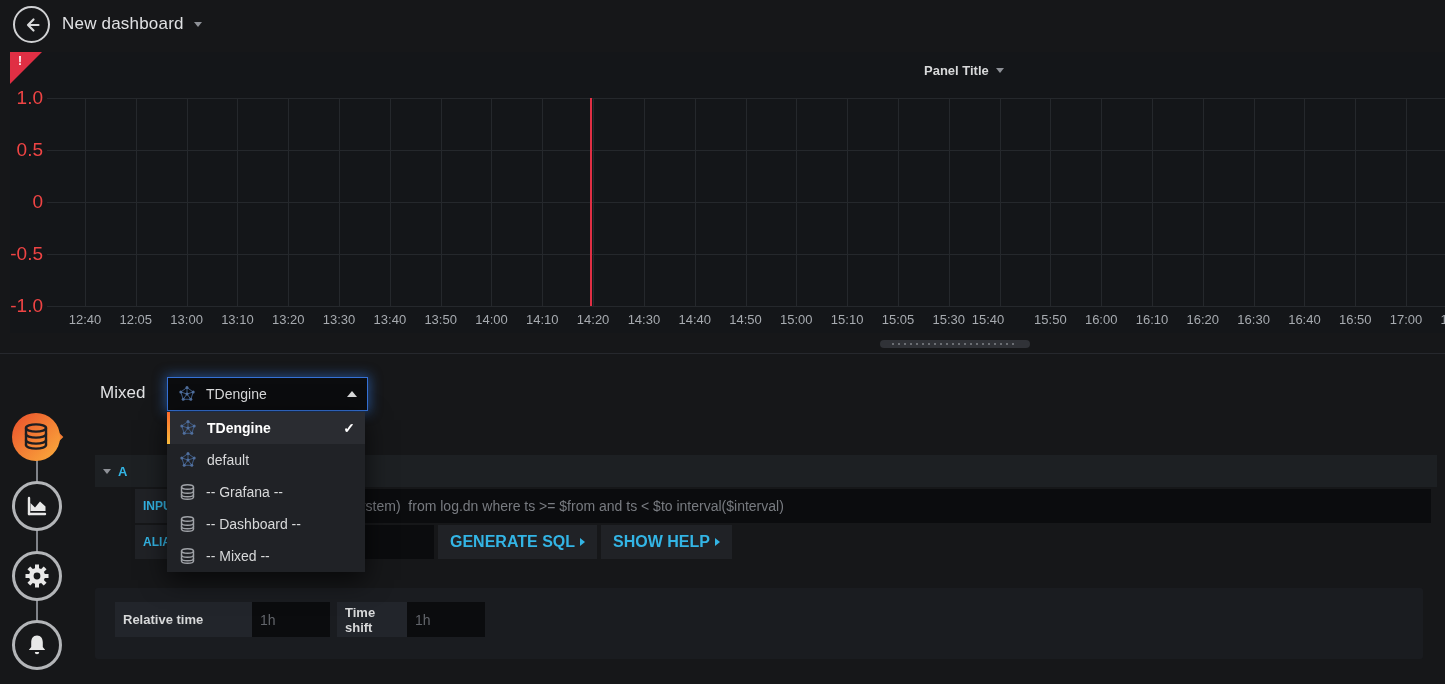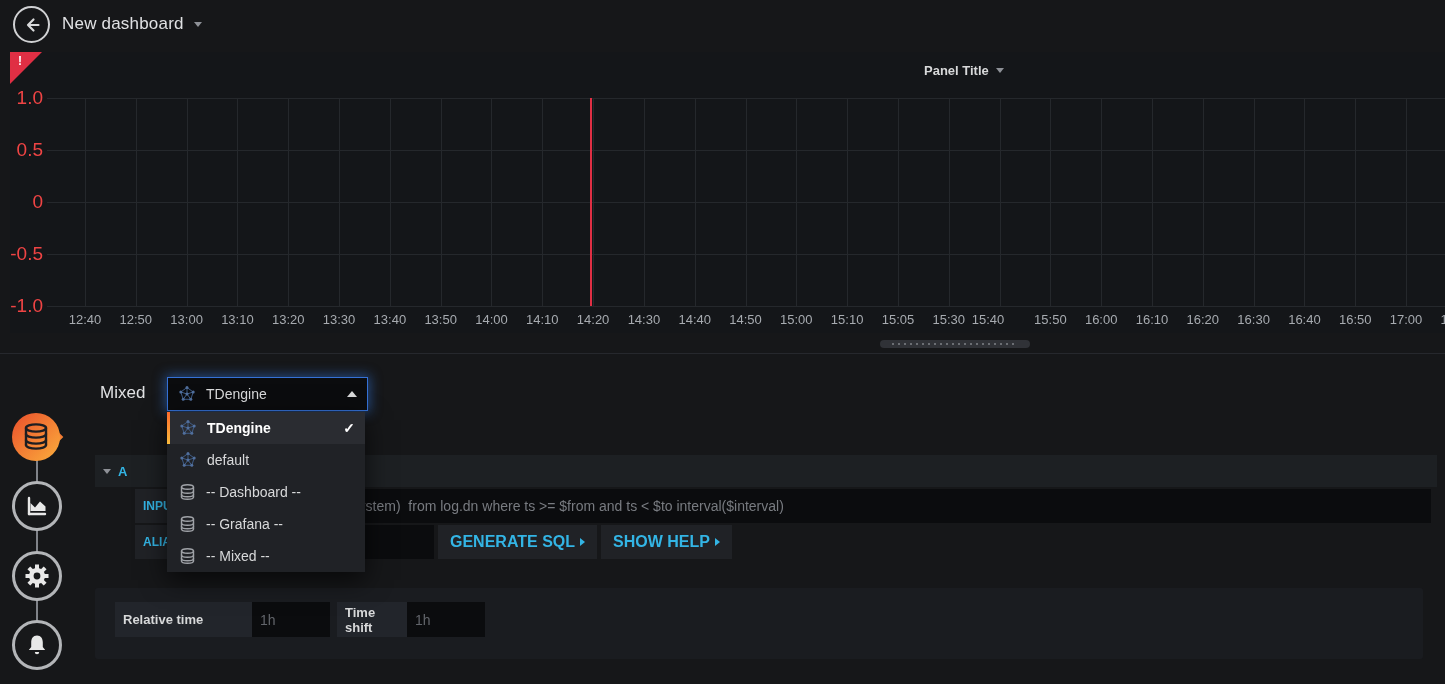--- a/index.html
+++ b/index.html
@@ -126,21 +126,21 @@
     <div class="y-tick" style="top: 90px;">0.5</div>
     <div class="hline" style="top: 150px;"></div>
     <div class="y-tick" style="top: 142px;">0</div>
     <div class="hline" style="top: 202px;"></div>
     <div class="y-tick" style="top: 194px;">-0.5</div>
     <div class="hline" style="top: 254px;"></div>
     <div class="y-tick" style="top: 246px;">-1.0</div>
     <div class="vline" style="left: 75px;"></div>
     <div class="x-tick" style="left: 75px;">12:40</div>
     <div class="vline" style="left: 125.81px;"></div>
-    <div class="x-tick" style="left: 125.81px;">12:50</div>
+    <div class="x-tick" style="left: 125.81px;">12:05</div>
     <div class="vline" style="left: 176.62px;"></div>
     <div class="x-tick" style="left: 176.62px;">13:00</div>
     <div class="vline" style="left: 227.43px;"></div>
     <div class="x-tick" style="left: 227.43px;">13:10</div>
     <div class="vline" style="left: 278.24px;"></div>
     <div class="x-tick" style="left: 278.24px;">13:20</div>
     <div class="vline" style="left: 329.05px;"></div>
     <div class="x-tick" style="left: 329.05px;">13:30</div>
     <div class="vline" style="left: 379.86px;"></div>
     <div class="x-tick" style="left: 379.86px;">13:40</div>
@@ -324,35 +324,35 @@
         <svg width="17" height="18" viewBox="0 0 17 18">
           <g stroke="#9fa2a7" stroke-width="1.4" fill="none" stroke-linecap="round">
             <ellipse cx="8.5" cy="4" rx="6" ry="2.3"></ellipse>
             <path d="M2.5 4 V14 M14.5 4 V14"></path>
             <path d="M2.5 8 a6 2.3 0 0 0 12 0"></path>
             <path d="M2.5 11.5 a6 2.3 0 0 0 12 0"></path>
             <path d="M2.5 14 a6 2.3 0 0 0 12 0"></path>
           </g>
         </svg>
       </span>
-      <span class="lbl">-- Dashboard --</span>
+      <span class="lbl">-- Grafana --</span>
     </div>
     <div class="ds-item">
       <span>
         <svg width="17" height="18" viewBox="0 0 17 18">
           <g stroke="#9fa2a7" stroke-width="1.4" fill="none" stroke-linecap="round">
             <ellipse cx="8.5" cy="4" rx="6" ry="2.3"></ellipse>
             <path d="M2.5 4 V14 M14.5 4 V14"></path>
             <path d="M2.5 8 a6 2.3 0 0 0 12 0"></path>
             <path d="M2.5 11.5 a6 2.3 0 0 0 12 0"></path>
             <path d="M2.5 14 a6 2.3 0 0 0 12 0"></path>
           </g>
         </svg>
       </span>
-      <span class="lbl">-- Grafana --</span>
+      <span class="lbl">-- Dashboard --</span>
     </div>
     <div class="ds-item">
       <span>
         <svg width="17" height="18" viewBox="0 0 17 18">
           <g stroke="#9fa2a7" stroke-width="1.4" fill="none" stroke-linecap="round">
             <ellipse cx="8.5" cy="4" rx="6" ry="2.3"></ellipse>
             <path d="M2.5 4 V14 M14.5 4 V14"></path>
             <path d="M2.5 8 a6 2.3 0 0 0 12 0"></path>
             <path d="M2.5 11.5 a6 2.3 0 0 0 12 0"></path>
             <path d="M2.5 14 a6 2.3 0 0 0 12 0"></path>

